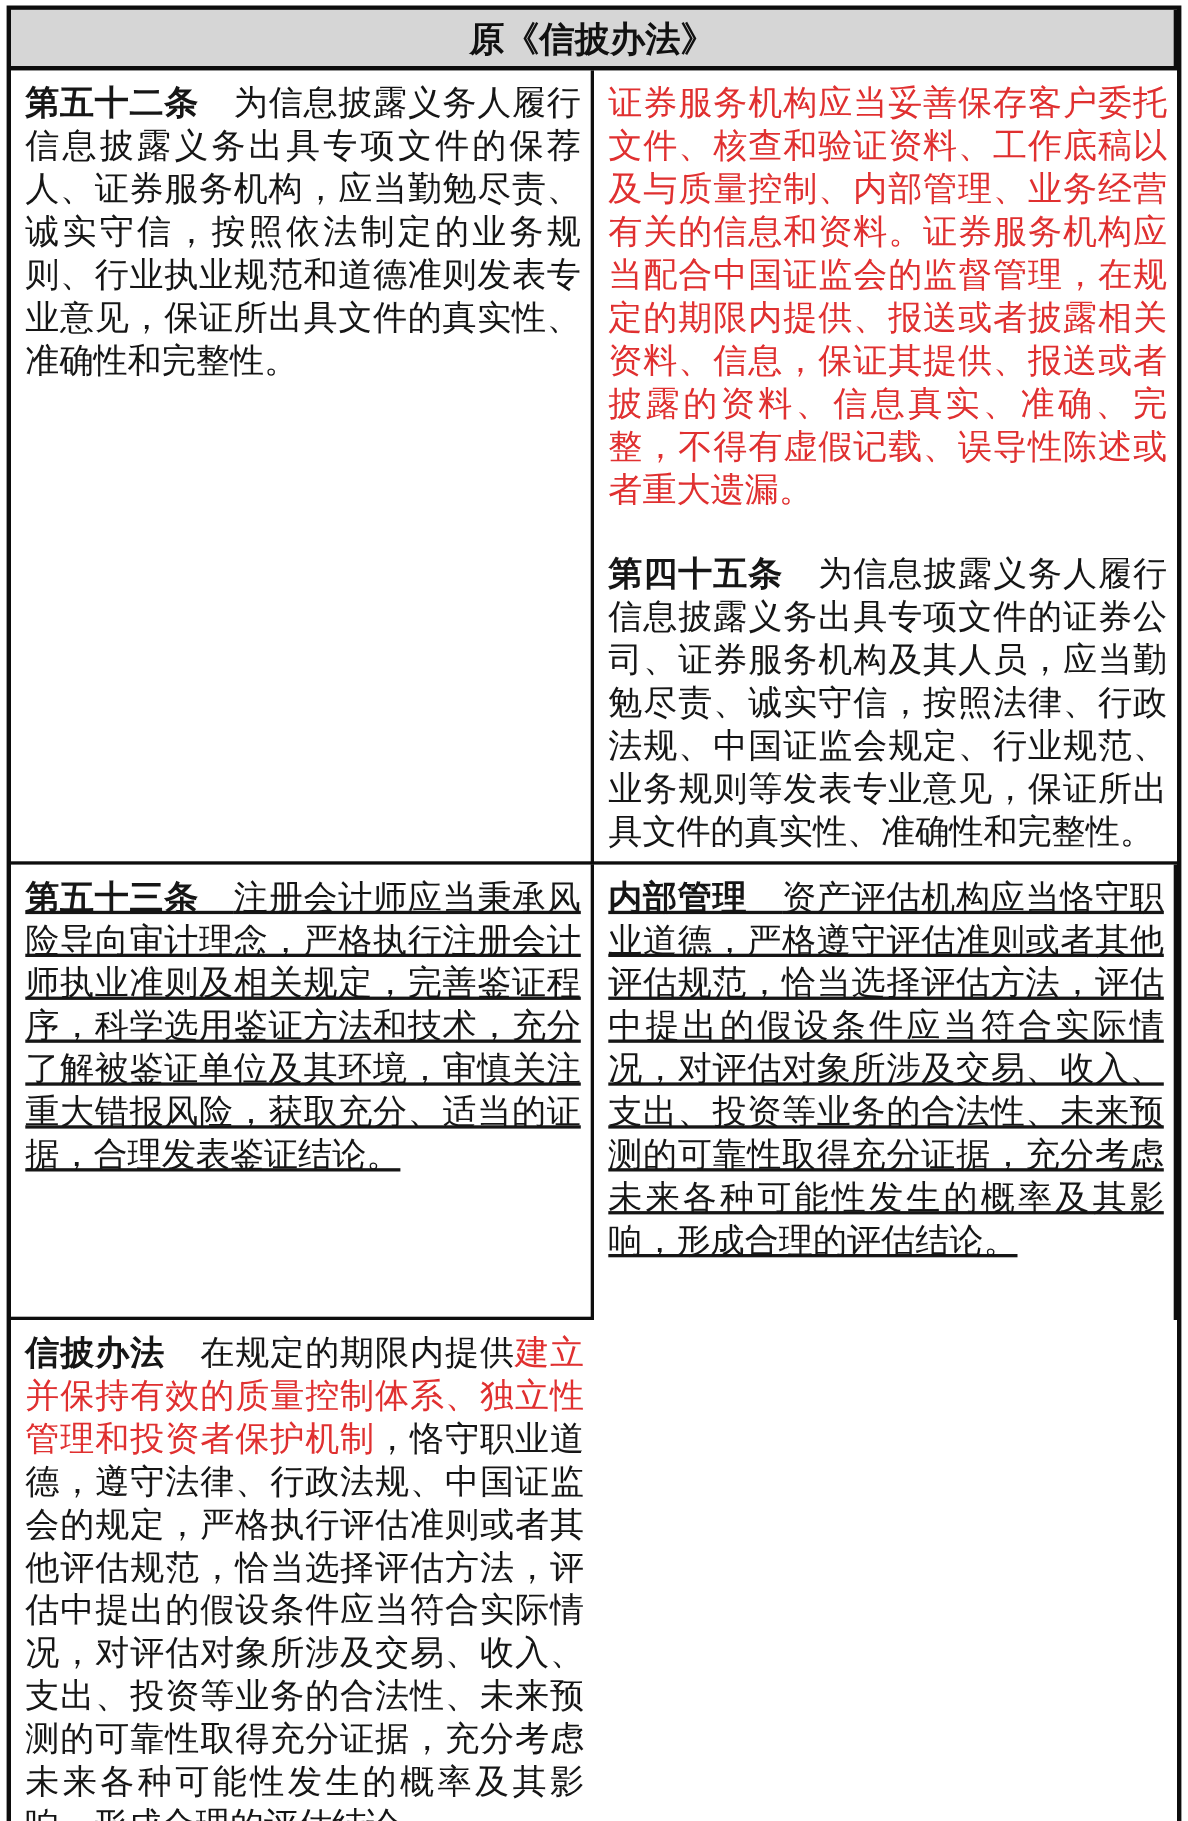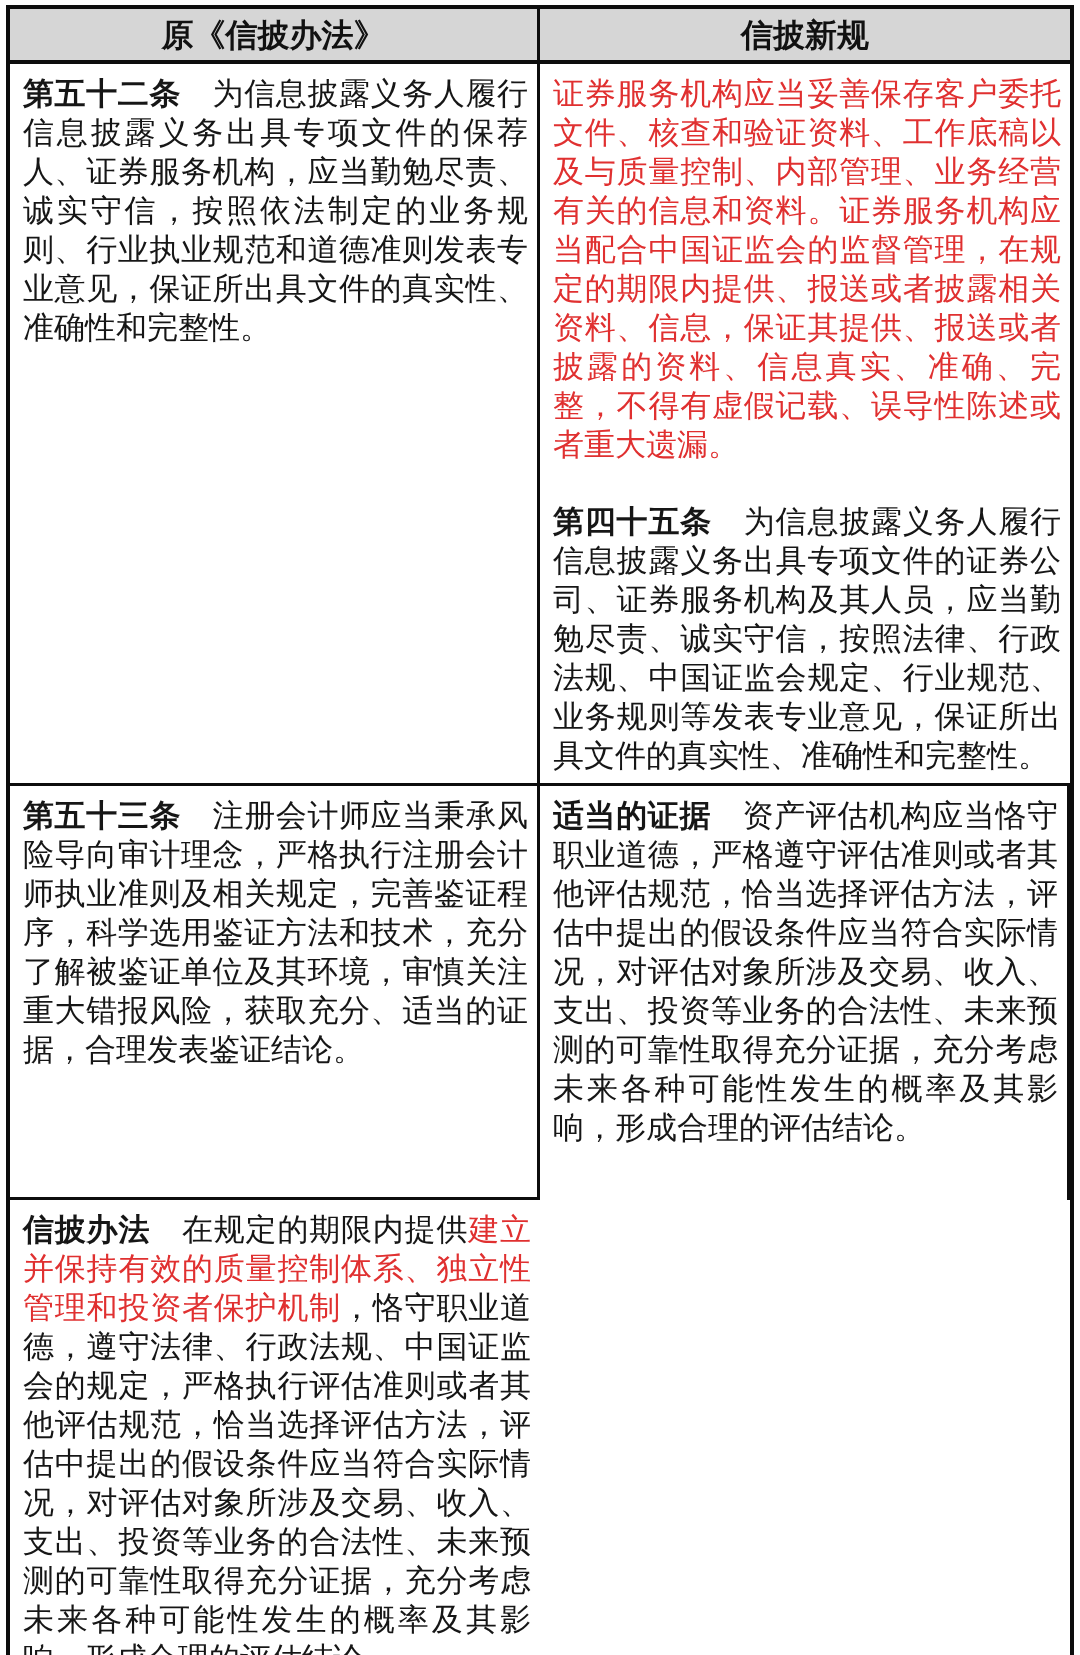--- a/index.html
+++ b/index.html
@@ -15,21 +15,21 @@
     background: #ffffff;
   }
   .cmp-table {
     width: 100%;
     box-sizing: border-box;
     border: 4px solid #0d0d0d;
     background: #ffffff;
   }
   .thead {
     display: grid;
-    grid-template-columns: 1fr 1fr;
+    grid-template-columns: 1fr;
     background: var(--header-bg, #d6d6d6);
     border-bottom: 4px solid #0d0d0d;
   }
   .th {
     box-sizing: border-box;
     text-align: center;
     font-weight: bold;
     font-size: 32px;
     line-height: 38px;
     padding: 7px 4px 6px 4px;
@@ -44,52 +44,51 @@
     box-sizing: border-box;
     padding: 10px 9px 8px 13px;
     font-size: 31px;
     line-height: 39px;
     color: #161616;
   }
   .cell.left { border-right: 3px solid #0d0d0d; }
   .cell.rb { border-bottom: 3px solid #0d0d0d; }
   
   .tbody .cell:nth-child(-n+2)              { min-height: 674px; }
-  .tbody .cell:nth-child(n+3):nth-child(-n+4){ min-height: 414px; }
+  .tbody .cell:nth-child(n+3):nth-child(-n+4){ min-height: 414px; text-decoration: underline; }
   .tbody .cell:nth-child(n+5)               { min-height: 492px; }
   .para {
     margin: 0;
     text-align: justify;
     text-justify: inter-character;
   }
   .para + .para { margin-top: 38px; }
   .term { font-weight: bold; }
   .red  { color: var(--added-red, #e03030); }
 </style>
 </head>
 <body>
 
 <div class="page">
   <div class="cmp-table">
     <div class="thead">
       <div class="th left">原《信披办法》</div>
-      <div class="th right">信披新规</div>
     </div>
     <div class="tbody">
         <div class="cell left rb">
           <p class="para"><span class="term">第五十二条　</span><span>为信息披露义务人履行信息披露义务出具专项文件的保荐人、证券服务机构，应当勤勉尽责、诚实守信，按照依法制定的业务规则、行业执业规范和道德准则发表专业意见，保证所出具文件的真实性、准确性和完整性。</span></p>
         </div>
         <div class="cell right rb">
           <p class="para"><span class="red">证券服务机构应当妥善保存客户委托文件、核查和验证资料、工作底稿以及与质量控制、内部管理、业务经营有关的信息和资料。证券服务机构应当配合中国证监会的监督管理，在规定的期限内提供、报送或者披露相关资料、信息，保证其提供、报送或者披露的资料、信息真实、准确、完整，不得有虚假记载、误导性陈述或者重大遗漏。</span></p>
           <p class="para"><span class="term">第四十五条　</span><span>为信息披露义务人履行信息披露义务出具专项文件的证券公司、证券服务机构及其人员，应当勤勉尽责、诚实守信，按照法律、行政法规、中国证监会规定、行业规范、业务规则等发表专业意见，保证所出具文件的真实性、准确性和完整性。</span></p>
         </div>
         <div class="cell left rb">
           <p class="para"><span class="term">第五十三条　</span><span>注册会计师应当秉承风险导向审计理念，严格执行注册会计师执业准则及相关规定，完善鉴证程序，科学选用鉴证方法和技术，充分了解被鉴证单位及其环境，审慎关注重大错报风险，获取充分、适当的证据，合理发表鉴证结论。</span></p>
         </div>
         <div class="cell left">
-          <p class="para"><span class="term">适当的证据　</span><span>资产评估机构应当恪守职业道德，严格遵守评估准则或者其他评估规范，恰当选择评估方法，评估中提出的假设条件应当符合实际情况，对评估对象所涉及交易、收入、支出、投资等业务的合法性、未来预测的可靠性取得充分证据，充分考虑未来各种可能性发生的概率及其影响，形成合理的评估结论。</span></p>
+          <p class="para"><span class="term">内部管理　</span><span>资产评估机构应当恪守职业道德，严格遵守评估准则或者其他评估规范，恰当选择评估方法，评估中提出的假设条件应当符合实际情况，对评估对象所涉及交易、收入、支出、投资等业务的合法性、未来预测的可靠性取得充分证据，充分考虑未来各种可能性发生的概率及其影响，形成合理的评估结论。</span></p>
         </div>
         <div class="cell right">
           <p class="para"><span class="term">信披办法　</span><span>在规定的期限内提供</span><span class="red">建立并保持有效的质量控制体系、独立性管理和投资者保护机制</span><span>，恪守职业道德，遵守法律、行政法规、中国证监会的规定，严格执行评估准则或者其他评估规范，恰当选择评估方法，评估中提出的假设条件应当符合实际情况，对评估对象所涉及交易、收入、支出、投资等业务的合法性、未来预测的可靠性取得充分证据，充分考虑未来各种可能性发生的概率及其影响，形成合理的评估结论。</span></p>
         </div>
       </div>
   </div>
 </div>
 
 </body></html>

